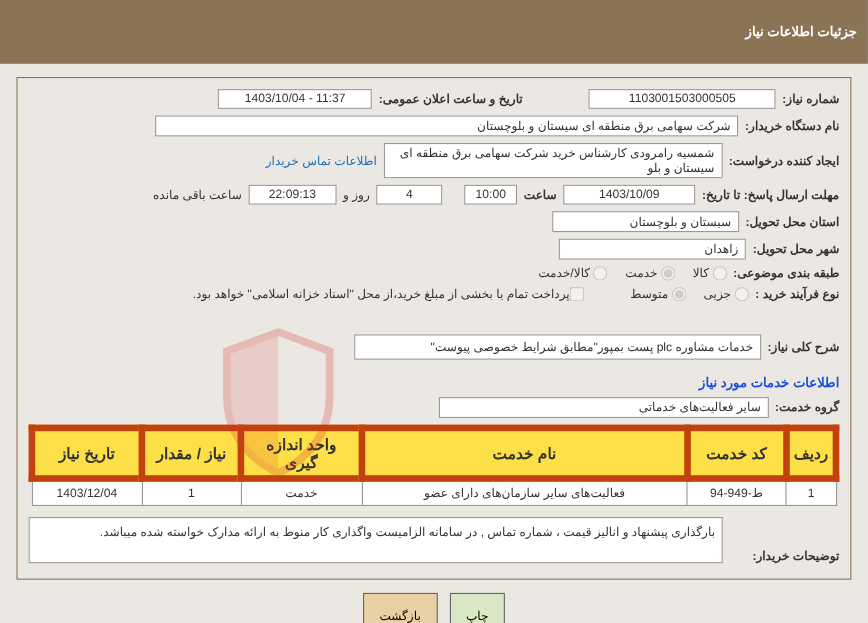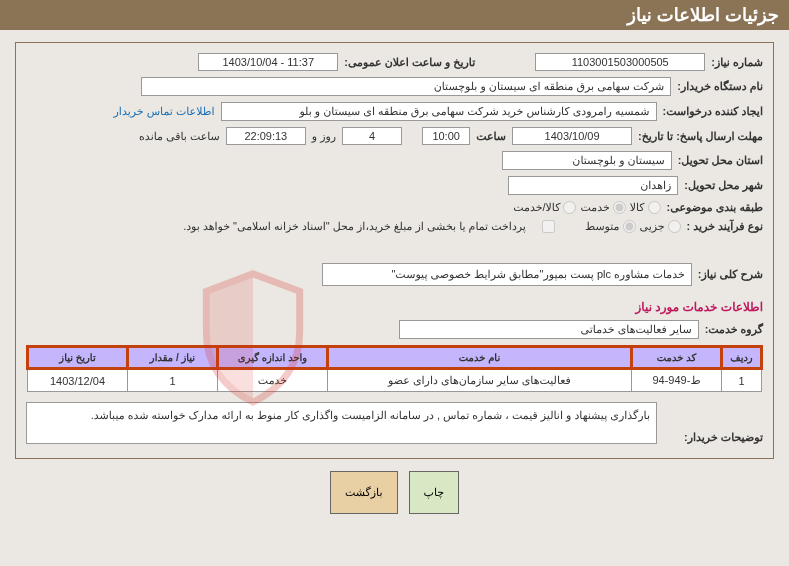--- a/index.html
+++ b/index.html
@@ -1,29 +1,29 @@
 <!DOCTYPE html>
 <html dir="rtl" lang="fa"><head>
 <meta charset="utf-8">
 <style>
 * { box-sizing: border-box; margin: 0; padding: 0; }
 body { font-family: Tahoma, Arial, sans-serif; font-size: 11px; background: #ebe8e3; color: #333; width: 789px; }
-.header-bar { background: #8b7355; color: #fff; padding: 4px 10px; font-weight: bold; font-size: 18px; }
+.header-bar { background: #8b7355; color: #fff; padding: 22px 10px; font-weight: bold; font-size: 12px; }
 .content-box { border: 1px solid #8b7355; margin: 12px 15px; padding: 10px 10px 14px 10px; position: relative; }
 .row { display: flex; align-items: center; margin-bottom: 6px; flex-wrap: nowrap; }
 .label { font-weight: bold; color: #333; white-space: nowrap; margin-left: 6px; font-size: 11px; }
 .field { background: #fff; border: 1px solid #999; padding: 2px 6px; font-size: 11px; color: #333; display: inline-block; text-align: center; direction: ltr; }
 .field-rtl { direction: rtl; text-align: right; }
 .link-text { color: #1a6fb5; cursor: pointer; margin-right: 6px; }
 .radio-group { display: inline-flex; align-items: center; gap: 4px; }
-.radio-group label { display: inline-flex; align-items: center; gap: 3px; }
-.checkbox-row { display: inline-flex; align-items: center; gap: 16px; }
-.section-title { font-weight: bold; color: #be185d; margin: 14px 0 6px 0; font-size: 12px; }
+.radio-group label { margin-left: 12px; display: inline-flex; align-items: center; gap: 3px; }
+.checkbox-row { display: inline-flex; align-items: center; gap: 0; }
+.section-title { font-weight: bold; color: #1d4ed8; margin: 14px 0 6px 0; font-size: 12px; }
 .table { width: 100%; border-collapse: collapse; margin-top: 4px; }
-.table th { background: #c4b5fd; border: 3px solid #c2410c; padding: 4px; font-size: 10px; font-weight: bold; text-align: center; }
+.table th { background: #fde047; border: 6px solid #c2410c; padding: 4px; font-size: 14px; font-weight: bold; text-align: center; }
 .table td { border: 1px solid #999; padding: 4px; font-size: 11px; text-align: center; background: #fff; }
 .table tr:nth-child(even) td { background: #eceae4; }
 .explanation-row { display: flex; align-items: flex-end; margin-top: 10px; }
 .explanation-box { flex: 1; background: #fff; border: 1px solid #999; padding: 6px; font-size: 11px; min-height: 42px; text-align: right; }
 .button-row { text-align: center; margin: 10px 0 18px 0; }
 .btn { border: 1px solid #666; padding: 14px 14px; font-size: 11px; cursor: pointer; font-family: inherit; margin: 0 4px; }
 .btn-print { background: #d9e8c4; }
 .btn-back { background: #e8cfa4; }
 .watermark { position: absolute; top: 240px; left: 50%; transform: translateX(-50%); pointer-events: none; z-index: 0; }
 .wm-svg { width: 520px; height: 110px; opacity: 0.28; }
@@ -54,21 +54,21 @@
     <span class="field" style="width:140px">1403/10/04 - 11:37</span>
   </div>
 
   <div class="row">
     <span class="label">نام دستگاه خریدار:</span>
     <span class="field field-rtl" style="width:530px">شرکت سهامی برق منطقه ای سیستان و بلوچستان</span>
   </div>
 
   <div class="row">
     <span class="label">ایجاد کننده درخواست:</span>
-    <span class="field field-rtl" style="width:436px">شمسیه رامرودی کارشناس خرید شرکت سهامی برق منطقه ای سیستان و بلو</span>
+    <span class="field field-rtl" style="width:308px">شمسیه رامرودی کارشناس خرید شرکت سهامی برق منطقه ای سیستان و بلو</span>
     <span class="link-text">اطلاعات تماس خریدار</span>
   </div>
 
   <div class="row">
     <span class="label">مهلت ارسال پاسخ: تا تاریخ:</span>
     <span class="field" style="width:120px">1403/10/09</span>
     <span class="label" style="margin:0 6px">ساعت</span>
     <span class="field" style="width:48px">10:00</span>
     <span style="flex:0 0 20px"></span>
     <span class="field" style="width:60px">4</span>

